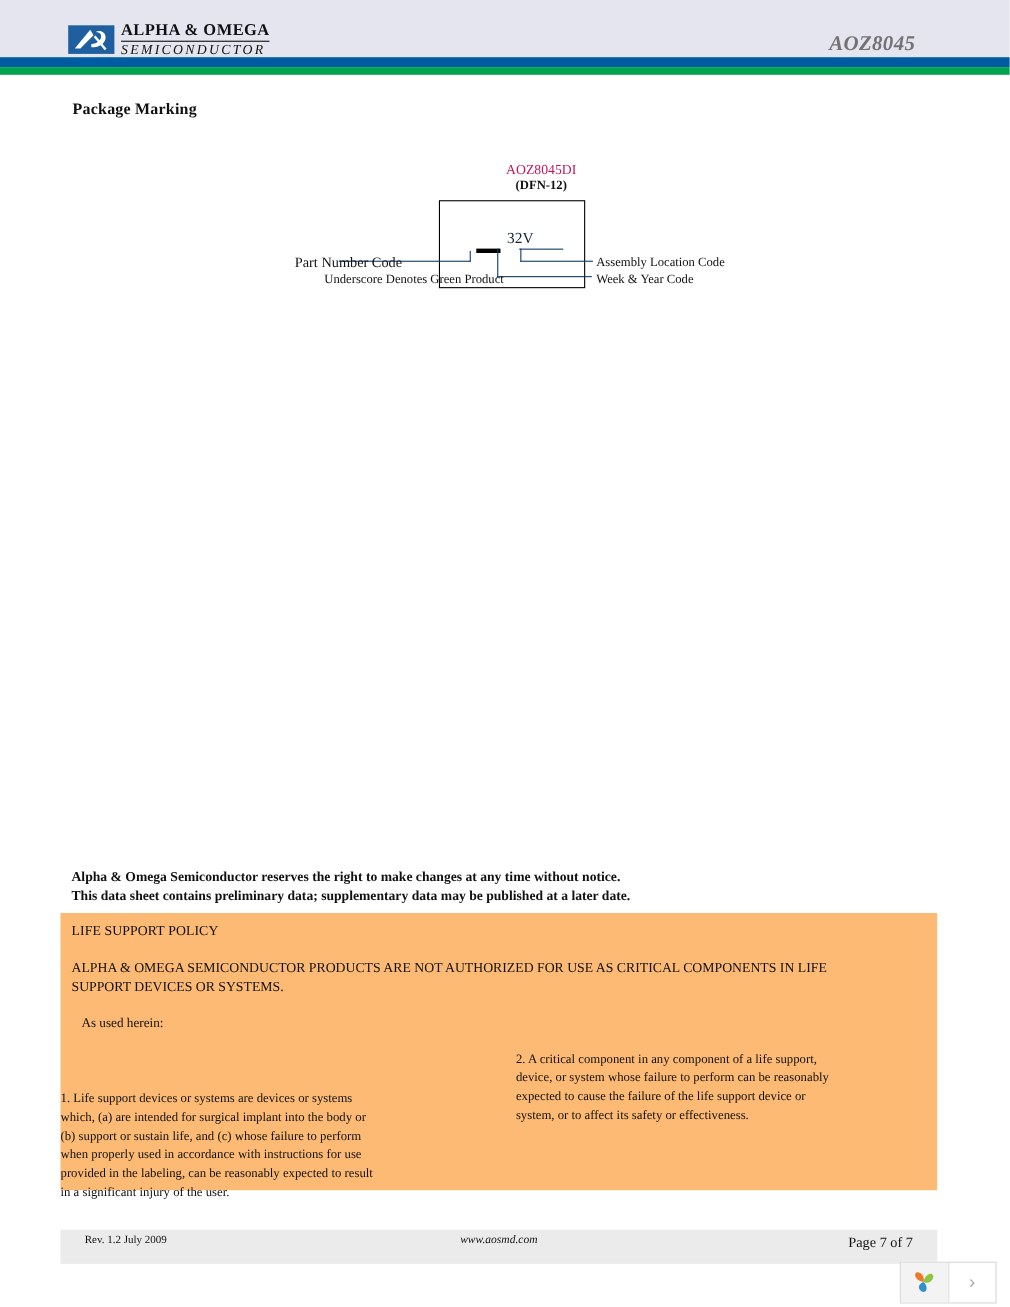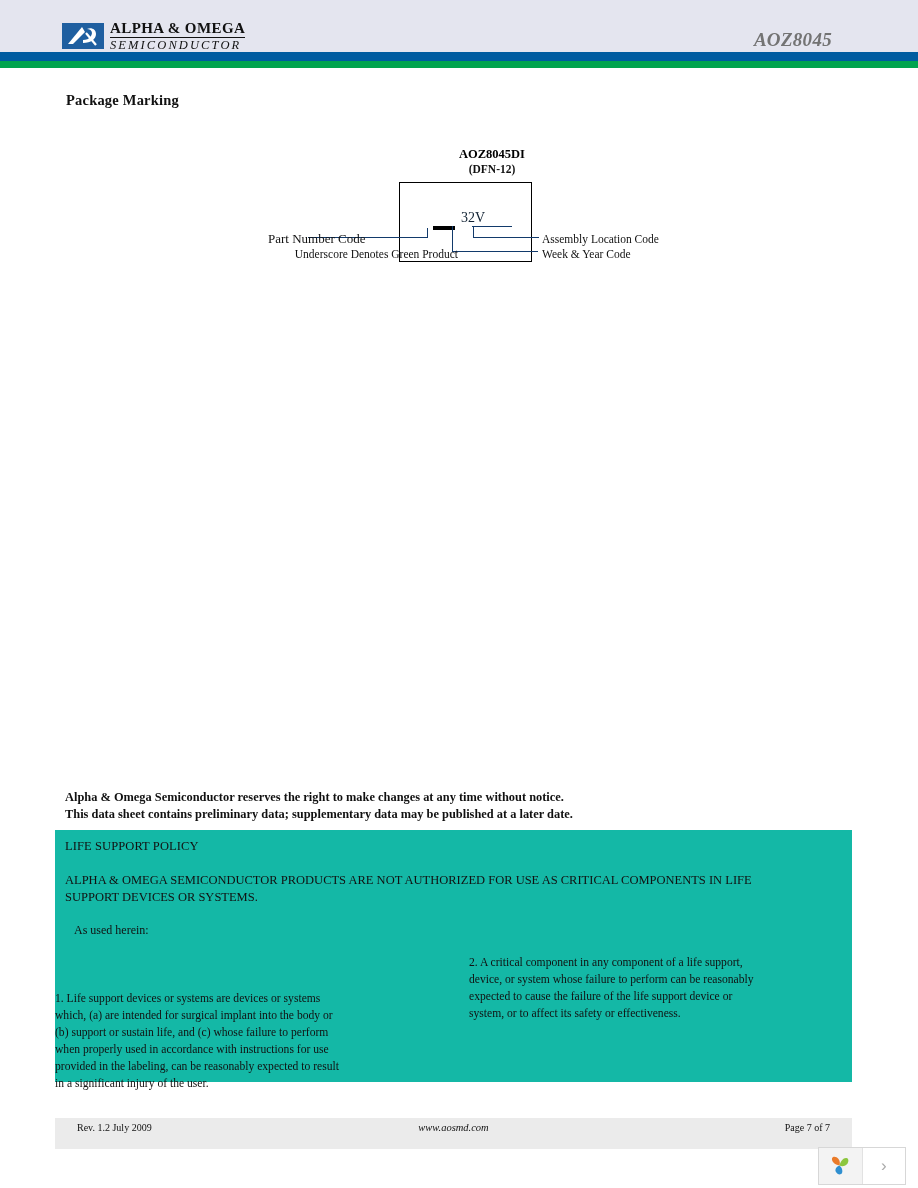--- a/index.html
+++ b/index.html
@@ -94,23 +94,23 @@
   #package-marking-figure {
     position: absolute;
     left: 150px; top: 140px;
     width: 620px; height: 140px;
   }
   #marking-part-title {
     position: absolute;
     left: 272px; top: 7px;
     width: 140px;
     text-align: center;
-    font-weight: bold;
+    font-weight: normal;
     font-size: 12.5px;
-    color: #000000;
+    color: #be185d;
   }
   #marking-package-type {
     position: absolute;
     left: 272px; top: 23px;
     width: 140px;
     text-align: center;
     font-weight: bold;
     font-size: 11.5px;
     color: #111;
   }
@@ -183,21 +183,21 @@
     line-height: 16.5px;
     color: #111;
   }
 
   
   #life-support-box {
     position: absolute;
     left: 55px; top: 830px;
     width: 797px;
     height: 252px;
-    background: #14b8a6;
+    background: #fdba74;
     box-sizing: border-box;
   }
   #life-support-heading {
     position: absolute;
     left: 10px; top: 9px;
     font-size: 12.5px;
     color: #111;
     letter-spacing: 0.1px;
   }
   #life-support-statement {
@@ -251,21 +251,21 @@
     left: 0; top: 4px;
     width: 797px;
     text-align: center;
     font-style: italic;
     font-size: 10.5px;
     color: #111;
   }
   #footer-page-number {
     position: absolute;
     right: 22px; top: 4px;
-    font-size: 10px;
+    font-size: 13px;
     color: #111;
     margin-left: 39px;
   }
 
   
   #viewer-widget {
     position: absolute;
     left: 818px; top: 1147px;
     width: 88px; height: 38px;
     display: flex;

